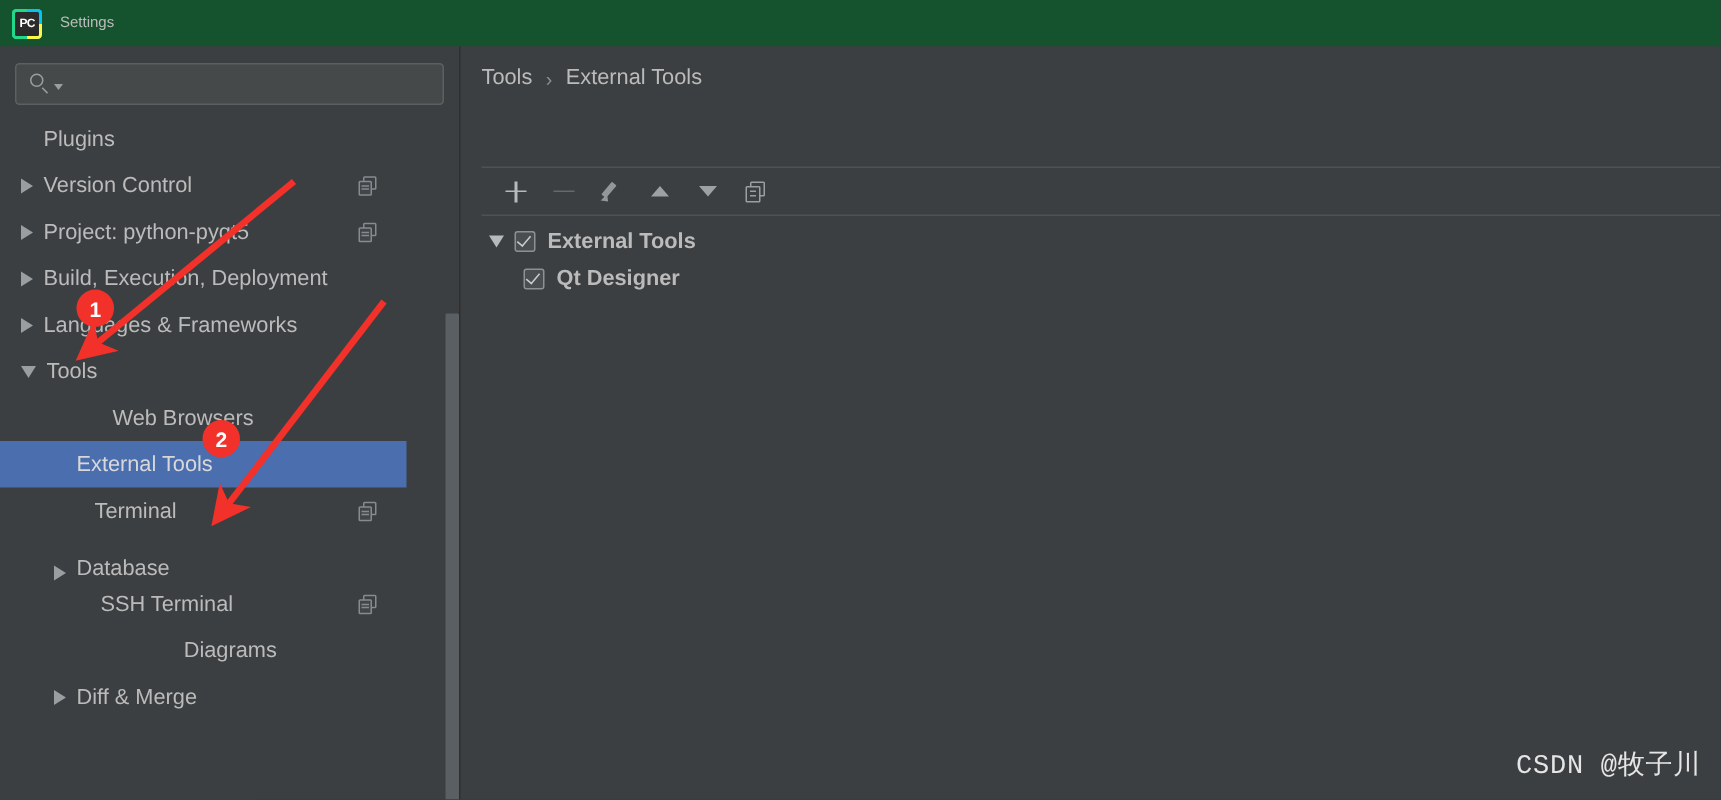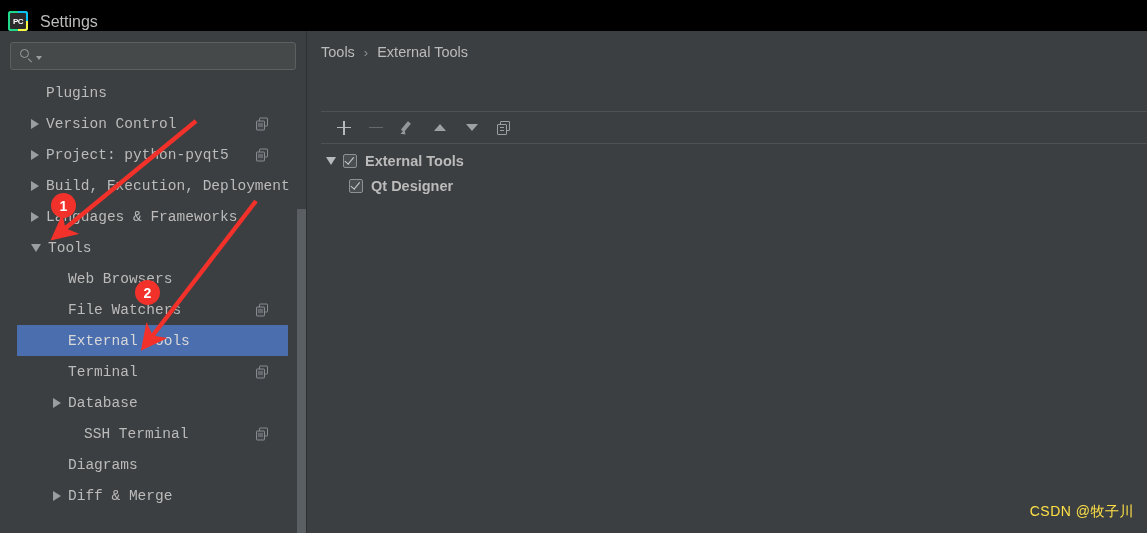--- a/index.html
+++ b/index.html
@@ -17,23 +17,23 @@
     width: 1147px;
     height: 533px;
     background: #3c3f41;
   }
 
   
   .titlebar {
     position: absolute;
     left: 0; top: 0;
     width: 1147px; height: 31px;
-    background: #000000;
-    display: flex;
-    align-items: flex-end;
+    background: #14532d;
+    display: flex;
+    align-items: center;
     padding-left: 8px;
   }
   .pc-logo {
     width: 20px; height: 20px;
     position: relative;
     flex: 0 0 auto;
     border-radius: 3px;
     overflow: hidden;
     background: #21d789;
   }
@@ -44,21 +44,21 @@
   .pc-logo .inner {
     position:absolute; left:2px; top:2px; right:2px; bottom:2px;
     background:#2b2b2b; border-radius:1px;
     display:flex; align-items:center; justify-content:center;
     font-size:8px; font-weight:bold; color:#ffffff;
     letter-spacing:-0.5px;
     font-family:"Liberation Sans", sans-serif;
   }
   .title-text {
     margin-left: 12px;
-    font-size: 16px;
+    font-size: 10px;
     color: #bbbbbb;
   }
 
   
   .sidebar {
     position: absolute;
     left: 0; top: 31px;
     width: 306px; height: 502px;
     background: #3c3f41;
     overflow: hidden;
@@ -111,24 +111,23 @@
     outline: none;
     color: #bbbbbb;
     font-size: 13px;
     font-family: "Liberation Sans", sans-serif;
     padding-left: 4px;
   }
 
   
   .tree {
     position: absolute;
-    left: 17px; top: 46px;
+    left: 0; top: 46px;
     width: 271px;
     bottom: 0;
-    font-family: Liberation Mono, monospace;
   }
   .tree-row {
     position: relative;
     height: 31px;
     display: flex;
     align-items: center;
     color: #bbbbbb;
     font-size: 14.5px;
     white-space: nowrap;
   }
@@ -379,23 +378,23 @@
     justify-content: center;
     font-family: "Liberation Sans", sans-serif;
   }
   .badge-1 { left: 51px; top: 193px; }
   .badge-2 { left: 135px; top: 280px; }
 
   .watermark {
     position: absolute;
     right: 13px;
     bottom: 12px;
-    color: #fde047;
-    font-size: 14px;
-    font-family: Liberation Sans, sans-serif;
+    color: #e5e5e5;
+    font-size: 18px;
+    font-family: Liberation Mono, monospace;
     letter-spacing: 0.5px;
   }
 </style>
 </head>
 <body>
 
 <div id="app">
 
   <div class="titlebar">
     <div class="pc-logo">
@@ -447,57 +446,49 @@
           <span class="label">Build, Execution, Deployment</span>
         </div>
         <div class="tree-row" style="padding-left: 14px;">
           <span class="arrow collapsed"></span>
           <span class="label">Languages &amp; Frameworks</span>
         </div>
         <div class="tree-row" style="padding-left: 14px;">
           <span class="arrow expanded"></span>
           <span class="label">Tools</span>
         </div>
-        <div class="tree-row" style="padding-left: 36px;">
+        <div class="tree-row" style="padding-left: 36px; gap: 24px;">
           <span class="arrow none"></span>
           <span class="label">Web Browsers</span>
-        </div>
-        <div class="tree-row" style="padding-left: 36px;">
-          <span class="arrow none"></span>
-          <span class="label">File Watchers</span>
-          <span class="copy-ico">
-            <span class="back"></span>
-            <span class="front"></span>
-          </span>
         </div>
         <div class="tree-row selected" style="padding-left: 36px;">
           <span class="arrow none"></span>
           <span class="label">External Tools</span>
         </div>
-        <div class="tree-row" style="padding-left: 36px;">
+        <div class="tree-row" style="padding-left: 48px;">
           <span class="arrow none"></span>
           <span class="label">Terminal</span>
           <span class="copy-ico">
             <span class="back"></span>
             <span class="front"></span>
           </span>
         </div>
-        <div class="tree-row" style="padding-left: 36px;">
+        <div class="tree-row" style="padding-left: 36px; align-items: flex-end;">
           <span class="arrow collapsed"></span>
           <span class="label">Database</span>
         </div>
         <div class="tree-row" style="padding-left: 52px;">
           <span class="arrow none"></span>
           <span class="label">SSH Terminal</span>
           <span class="copy-ico">
             <span class="back"></span>
             <span class="front"></span>
           </span>
         </div>
-        <div class="tree-row" style="padding-left: 36px;">
+        <div class="tree-row" style="padding-left: 36px; flex-direction: column;">
           <span class="arrow none"></span>
           <span class="label">Diagrams</span>
         </div>
         <div class="tree-row" style="padding-left: 36px;">
           <span class="arrow collapsed"></span>
           <span class="label">Diff &amp; Merge</span>
         </div>
       </div>
 
     <div class="sb-track"></div>

